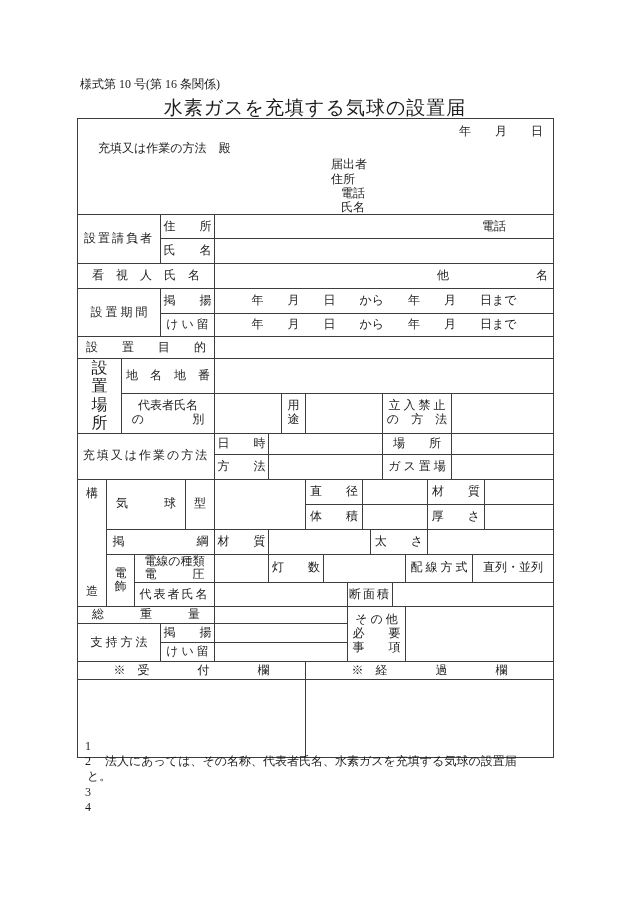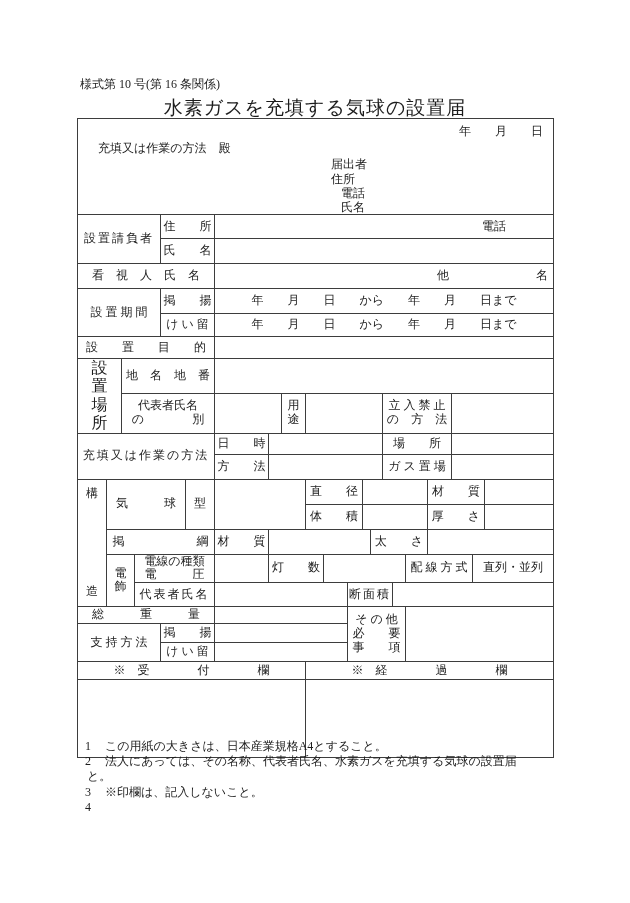--- a/index.html
+++ b/index.html
@@ -220,30 +220,28 @@
       <td colspan="9"></td>
       <td colspan="12"></td>
     </tr>
   </tbody>
     </table>
 
   <div class="notes">
     <div>
       <div class="note-item">
         <div class="note-num">1</div>
-        <div class="note-text">この用紙の大きさは、日本産業規格A4とすること。</div>
       </div>
       <div class="note-item">
         <div class="note-num">2</div>
         <div class="note-text">法人にあっては、その名称、代表者氏名、水素ガスを充填する気球の設置届
 と。</div>
       </div>
       <div class="note-item">
         <div class="note-num">3</div>
-        <div class="note-text">※印欄は、記入しないこと。</div>
       </div>
       <div class="note-item">
         <div class="note-num">4</div>
       </div>
     </div>
   </div>
 
 </div>
 
 </body></html>

